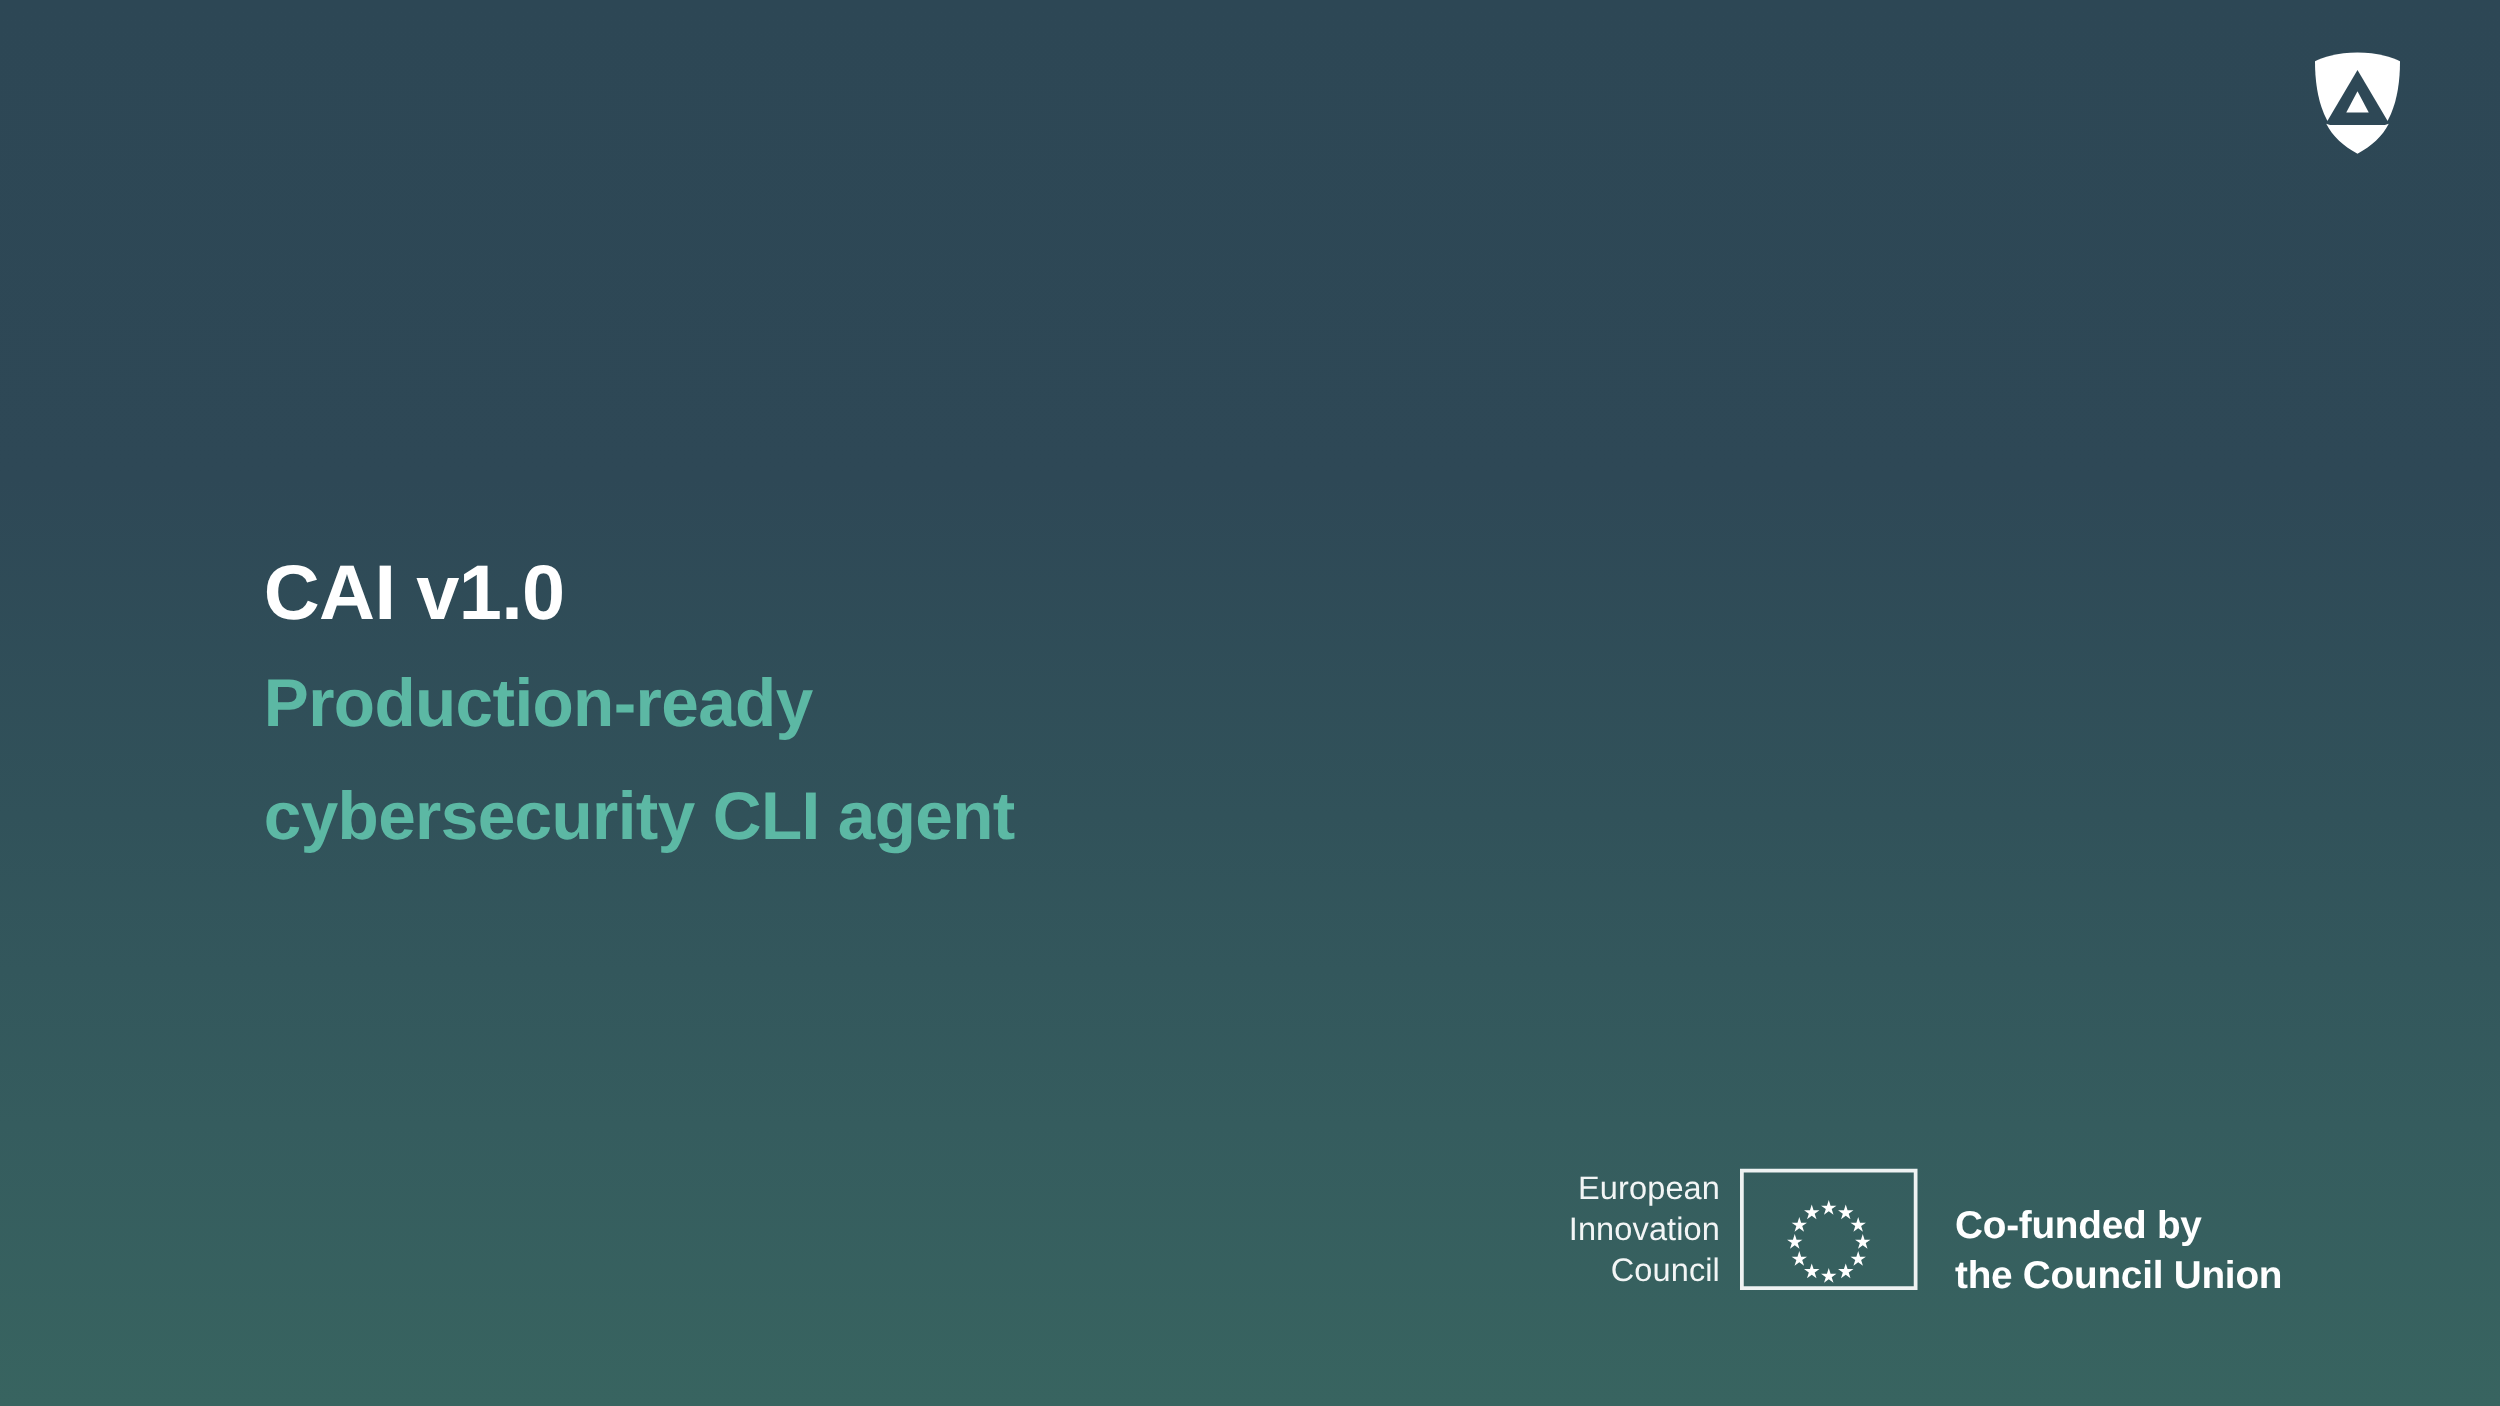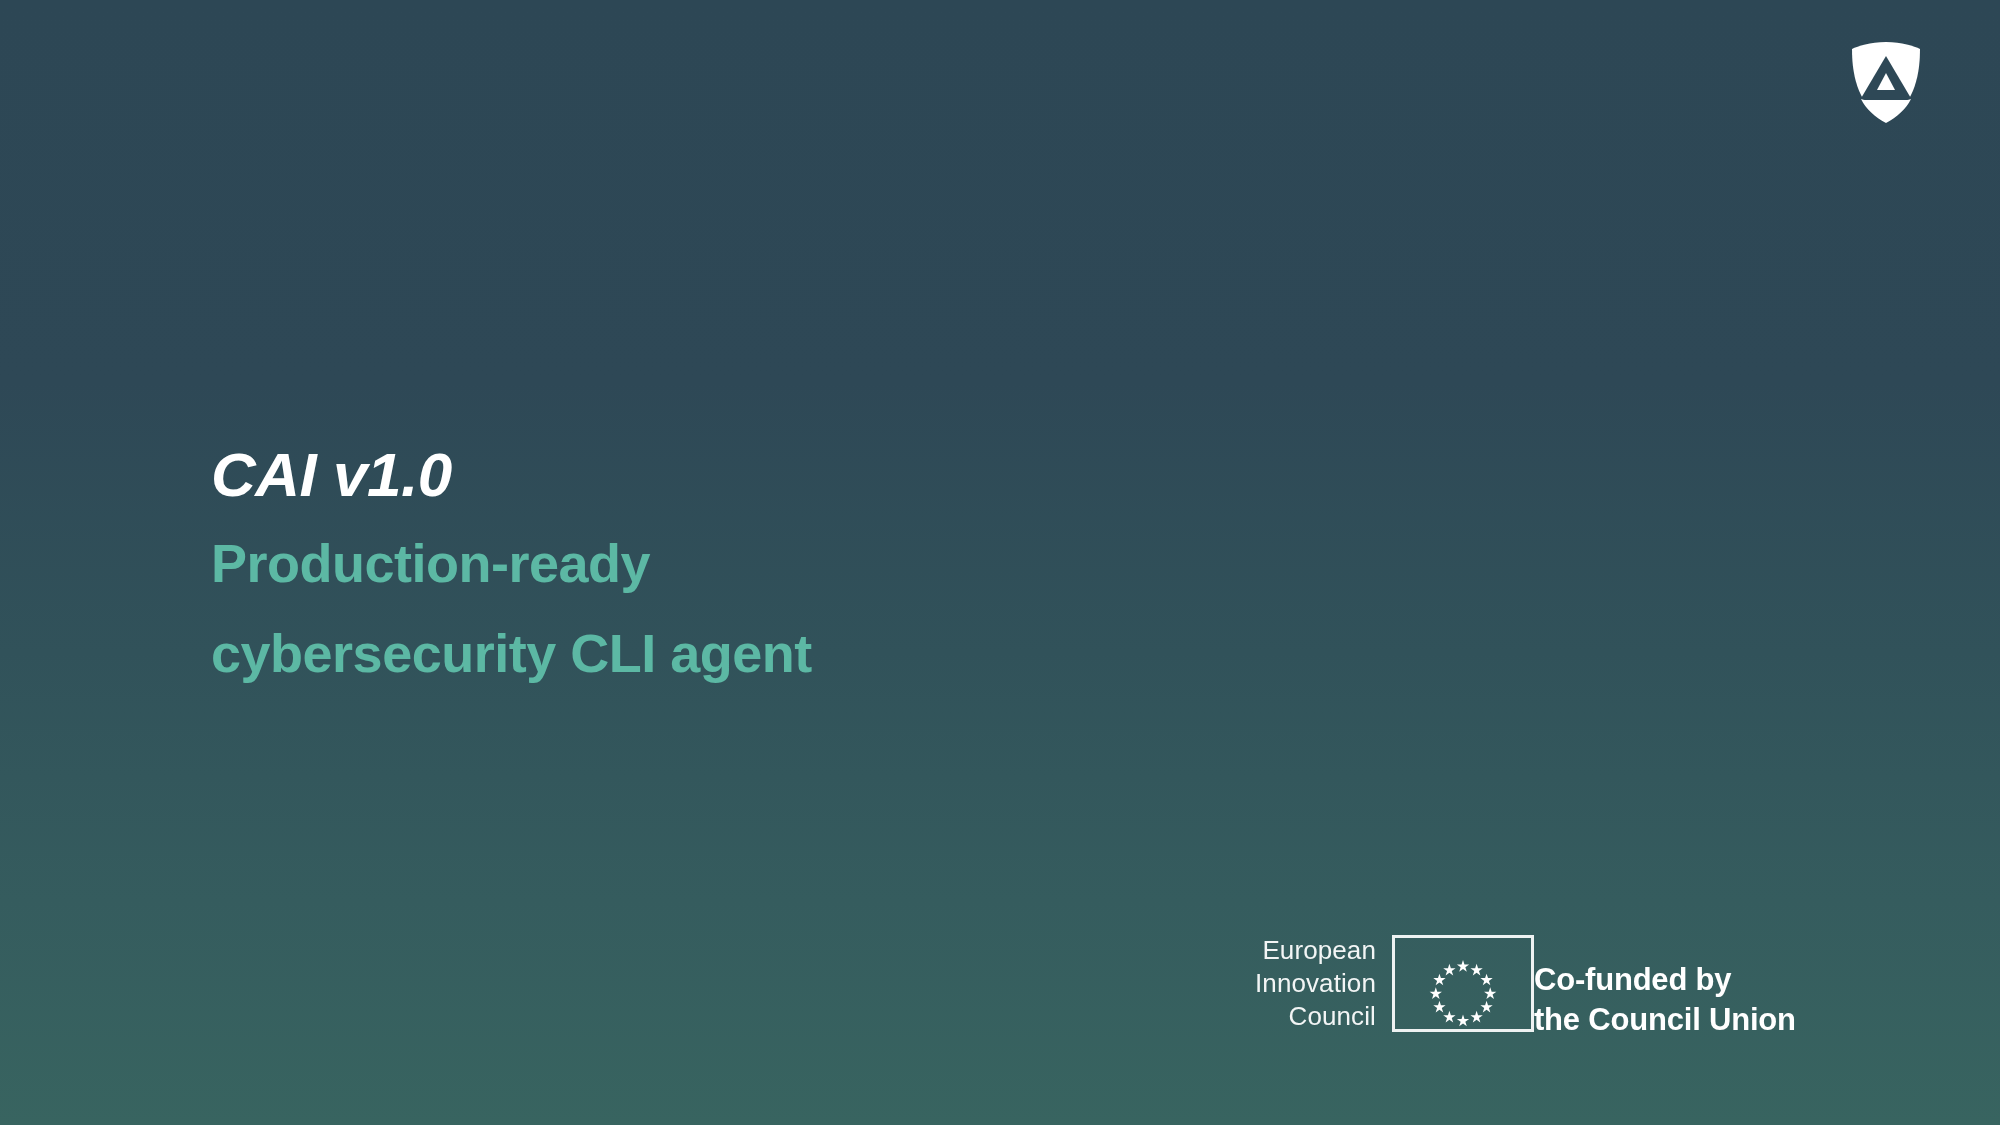--- a/index.html
+++ b/index.html
@@ -43,21 +43,20 @@
     position: absolute;
     left: 211px;
     top: 432px;
     width: 1200px;
   }
 
   .title-line {
     font-weight: bold;
     letter-spacing: -0.5px;
     white-space: nowrap;
-    font-style: italic;
   }
 
   #title-main {
     font-size: 62px;
     line-height: 86px;
     color: #ffffff;
   }
 
   .subtitle-line {
     font-size: 54px;
@@ -91,20 +90,21 @@
   #eu-flag {
     position: relative;
     width: 142px;
     height: 97px;
     border: 3px solid #eef2f2;
     flex: 0 0 auto;
   }
   #eu-flag svg { display: block; width: 100%; height: 100%; }
 
   #cofunded-text {
+    padding-left: 30px;
     font-size: 31px;
     line-height: 40px;
     font-weight: bold;
     color: #ffffff;
     white-space: nowrap;
     letter-spacing: -0.2px;
     margin-top: 33px;
   }
 </style>
 </head>

